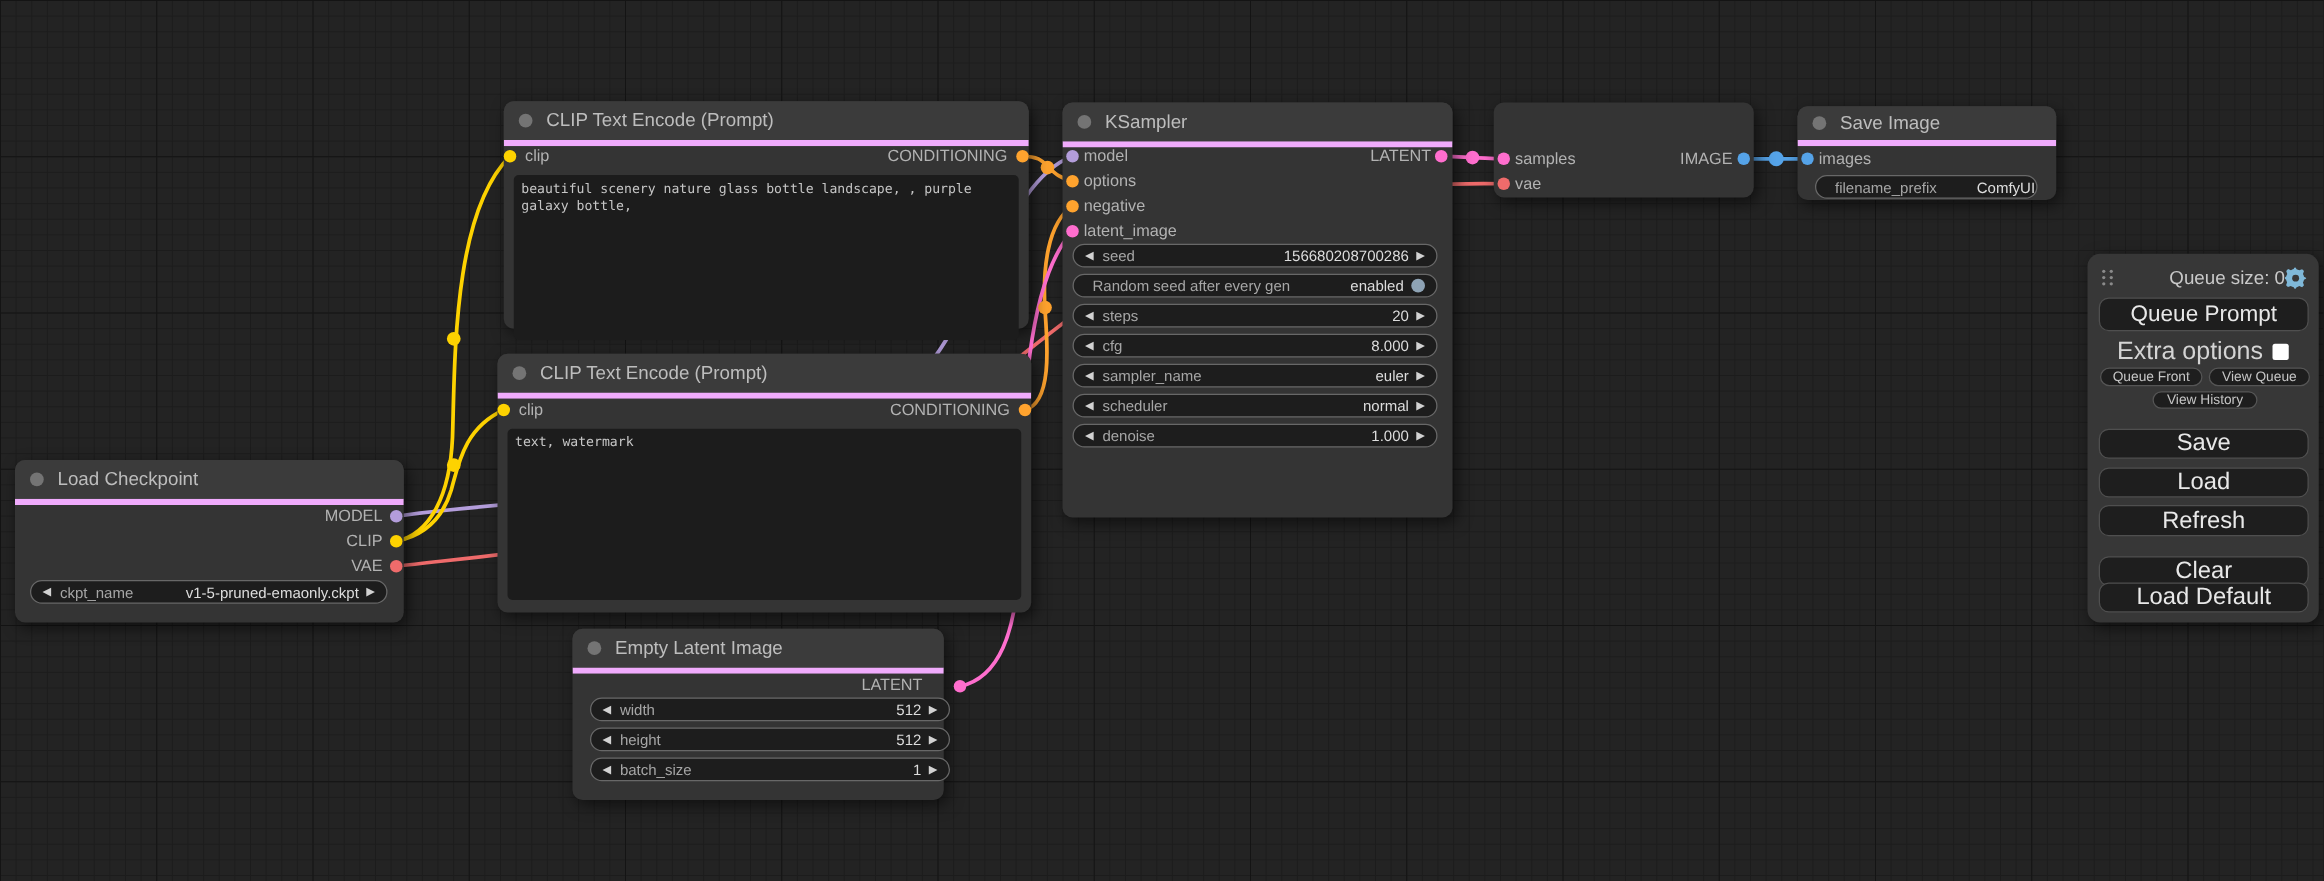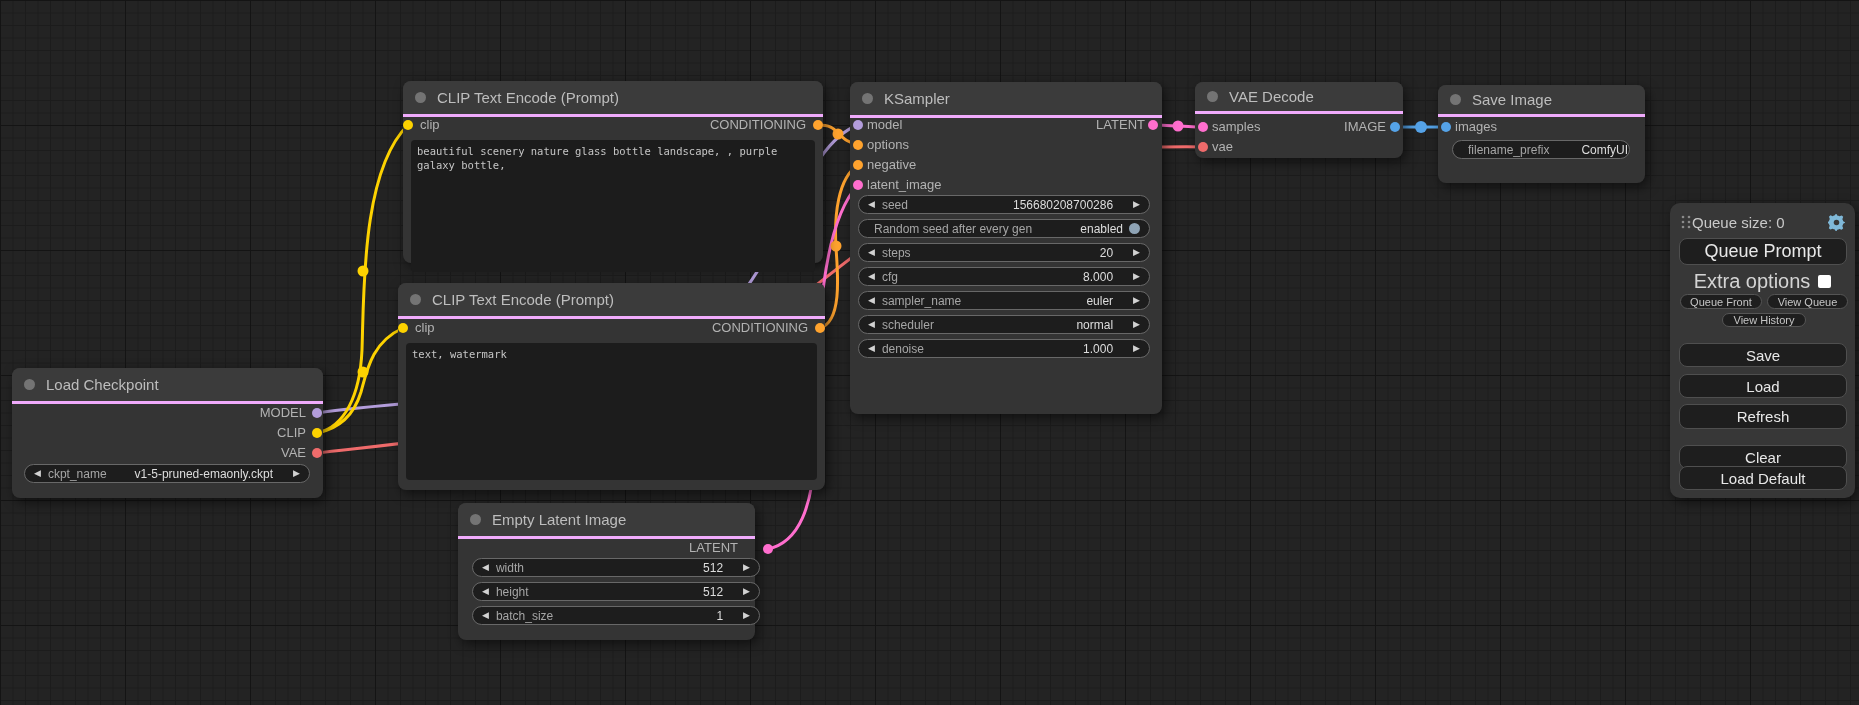--- a/index.html
+++ b/index.html
@@ -17,54 +17,54 @@
   }
   #wires{position:absolute;left:0;top:0;z-index:1;}
   #wires path{fill:none;stroke-width:3px;}
   .node{
     position:absolute;background:#343434;border-radius:8px;z-index:2;
     box-shadow:3px 4px 12px rgba(0,0,0,.55);
   }
   .ntitle{
     height:36px;background:#3b3b3b;border-radius:8px 8px 0 0;
     display:flex;align-items:center;padding:0 12px;
-    color:#bdbdbd;font-size:15px;border-bottom:3px solid #f0abfc;
+    color:#bdbdbd;font-size:15px;border-bottom:5px solid #f0abfc;
   }
   .ntitle.short{height:32px;}
   .ndot{width:11px;height:11px;border-radius:50%;background:#747474;margin-right:11px;flex:0 0 auto;}
   .slot{position:absolute;font-size:13px;color:#b2b2b2;white-space:nowrap;}
   .slot.in{left:17px;}
   .slot.out{right:17px;}
   .ptext{
     position:absolute;left:8px;right:8px;background:#1c1c1c;border-radius:4px;
     font-family:"DejaVu Sans Mono",monospace;font-size:10.5px;line-height:1.3;
     color:#c6c6c6;padding:5px 6px;white-space:pre-wrap;word-break:break-word;
   }
   .widget{
     position:absolute;height:19px;background:#1d1d1d;border:1px solid #686868;
     border-radius:10px;display:flex;align-items:center;font-size:12px;padding:0 9px;
   }
   .warr{color:#d2d2d2;font-size:9px;line-height:1;flex:0 0 auto;}
   .wlabel{color:#a6a6a6;margin:0 0 0 7px;white-space:nowrap;}
   .wlabel.noarrow{margin-left:6px;}
   .wvalue{color:#dddddd;margin-left:auto;padding-left:8px;white-space:nowrap;}
-  .wvalue.pad{margin-right:20px;}
+  .wvalue.pad{margin-right:6px;}
   .toggle{width:11px;height:11px;border-radius:50%;background:var(--toggle);margin-left:6px;flex:0 0 auto;}
   .dot{position:absolute;width:10px;height:10px;border-radius:50%;z-index:3;}
   
   #queue{
     position:absolute;left:1670px;top:203px;width:185px;height:295px;z-index:4;
     background:#373737;border-radius:10px;box-shadow:3px 4px 12px rgba(0,0,0,.55);
   }
   #queue .hdr{position:absolute;left:10px;right:10px;top:8px;height:22px;display:flex;align-items:center;}
-  #queue .hdr .title{flex:1;text-align:left;color:#c9c9c9;font-size:15px;}
+  #queue .hdr .title{flex:1;text-align:right;color:#c9c9c9;font-size:15px;}
   .btn{
     position:absolute;left:9px;width:168px;background:#1e1e1e;border:1px solid #4f4f4f;
     border-radius:8px;color:#e8e8e8;display:flex;align-items:center;justify-content:center;
-    font-size:15px;cursor:pointer;
+    font-size:19px;cursor:pointer;
   }
   .btn.qp{font-size:18px;}
   .pill{
     position:absolute;background:#1e1e1e;border:1px solid #555;border-radius:9px;
     color:#c6c6c6;font-size:11px;display:flex;align-items:center;justify-content:center;cursor:pointer;
   }
   .extra{position:absolute;left:0;right:0;top:70px;height:16px;display:flex;align-items:center;justify-content:center;color:#d4d4d4;font-size:20px;}
   .checkbox{width:13px;height:13px;background:#ffffff;border-radius:2px;margin-left:8px;}
 </style>
 </head>
@@ -201,30 +201,26 @@
     </div>
     <div class="widget" style="left:14px;top:103px;width:288px;">
       <span class="warr">◀</span>
       <span class="wlabel">batch_size</span>
       <span class="wvalue pad">1</span>
       <span class="warr">▶</span>
     </div>
   </div>
 
   <div class="node" style="left:1195px;top:82px;width:208px;height:76px;">
-    <div class="ntitle short">
-      <span class="ndot"></span>
-      <span>VAE Decode</span>
-    </div>
     <span class="slot in" style="top:37px;">samples</span>
     <span class="slot in" style="top:57px;">vae</span>
     <span class="slot out" style="top:37px;">IMAGE</span>
   </div>
 
-  <div class="node" style="left:1438px;top:85px;width:207px;height:98px;">
+  <div class="node" style="left:1438px;top:85px;width:207px;height:75px;">
     <div class="ntitle short">
       <span class="ndot"></span>
       <span>Save Image</span>
     </div>
     <span class="slot in" style="top:34px;">images</span>
     <div class="widget" style="left:14px;top:55px;width:178px;gap:24px;">
       <span class="wlabel noarrow">filename_prefix</span>
       <span class="wvalue pad">ComfyUI</span>
     </div>
   </div>

